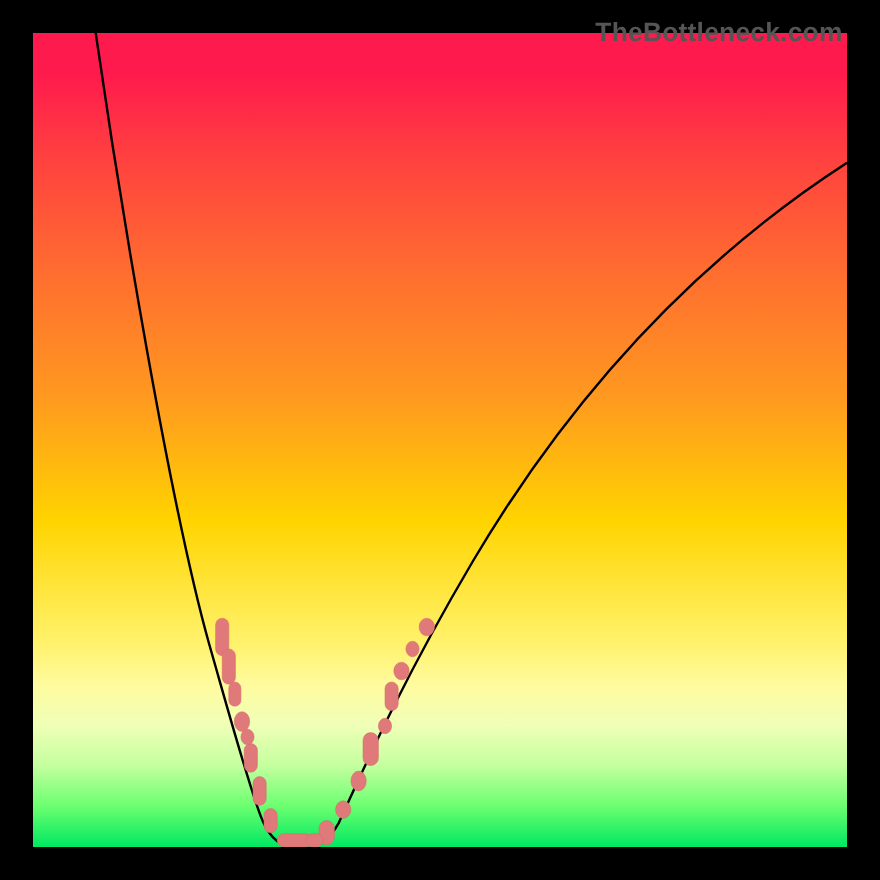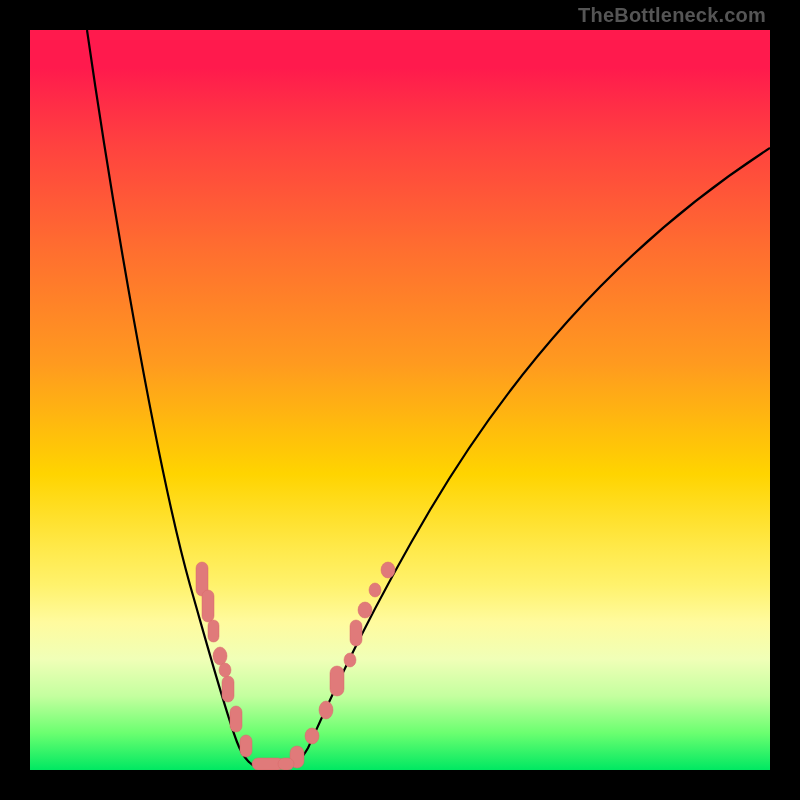--- a/index.html
+++ b/index.html
@@ -27,24 +27,24 @@
       #fff26c 75%,
       #fffb9e 80%,
       #f0ffb7 85%,
       #c4ff9f 90%,
       #6bff70 95%,
       #00e862 100%
     );
   }
   .watermark {
     position: absolute;
-    top: 4px;
+    top: 16px;
     right: 34px;
     font-family: Arial, Helvetica, sans-serif;
-    font-size: 20px;
+    font-size: 24px;
     font-weight: bold;
     color: #555;
     letter-spacing: 0.2px;
     text-align: center;
   }
   svg.curves {
     position: absolute;
     left: 0;
     top: 0;
     width: 740px;

